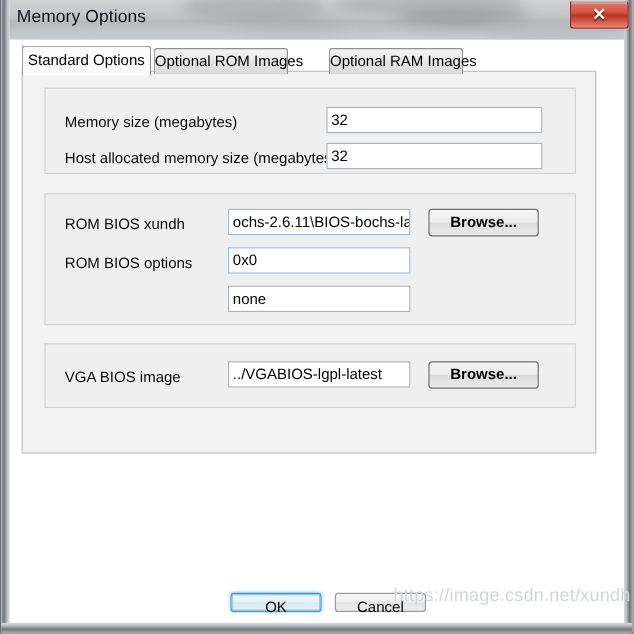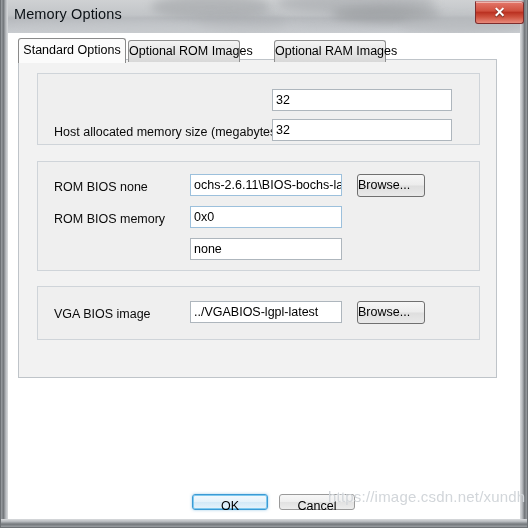--- a/index.html
+++ b/index.html
@@ -189,29 +189,30 @@
     padding: 0 3px;
     line-height: 20px;
     white-space: nowrap;
     overflow: hidden;
   }
   .textbox.focusish { border-color: #9cc0dc; }
 
   .browse-btn {
     position: absolute;
     box-sizing: border-box;
-    width: 68px; height: 23px;
+    width: 92px; height: 23px;
     border: 1px solid #707070;
     border-radius: 3px;
     background: linear-gradient(to bottom,#f6f6f6 0%,#ececec 48%,#dedede 52%,#e9e9e9 100%);
     font-size: 12.5px;
     color: #000;
     line-height: 21px;
-    text-align: left;
+    text-align: center;
     cursor: pointer;
+    font-weight: bold;
   }
 
   
   .dlg-btn {
     position: absolute;
     box-sizing: border-box;
     width: 76px; height: 16px;
     border: 1px solid #9a9a9a;
     border-radius: 3px;
     background: linear-gradient(to bottom,#f7f7f7 0%,#efefef 48%,#e2e2e2 52%,#ededed 100%);
@@ -265,32 +266,33 @@
 
     <div class="tabstrip">
       <div class="tab tab-0 selected">Standard Options</div>
       <div class="tab tab-1">Optional ROM Images</div>
       <div class="tab tab-2">Optional RAM Images</div>
     </div>
 
     <div class="tabpanel">
 
       <div class="groupbox gb-memory">
+        <div class="field-label" style="left:16px; top:20px;">Memory size (megabytes)</div>
         <div class="textbox" style="left:234px; top:15px; width:180px;">32</div>
 
         <div class="field-label" style="left:16px; top:50px;">Host allocated memory size (megabytes)</div>
         <div class="textbox" style="left:234px; top:45px; width:180px;">32</div>
       </div>
 
       <div class="groupbox gb-rom">
-        <div class="field-label" style="left:16px; top:17px;">ROM BIOS none</div>
+        <div class="field-label" style="left:16px; top:17px;">ROM BIOS xundh</div>
         <div class="textbox focusish" style="left:152px; top:12px; width:152px;">ochs-2.6.11\BIOS-bochs-latest</div>
         <div class="browse-btn" style="left:319px; top:12px;">Browse...</div>
 
-        <div class="field-label" style="left:16px; top:49px;">ROM BIOS memory</div>
+        <div class="field-label" style="left:16px; top:49px;">ROM BIOS options</div>
         <div class="textbox focusish" style="left:152px; top:44px; width:152px;">0x0</div>
 
         <div class="textbox" style="left:152px; top:76px; width:152px;">none</div>
       </div>
 
       <div class="groupbox gb-vga">
         <div class="field-label" style="left:16px; top:19px;">VGA BIOS image</div>
         <div class="textbox" style="left:152px; top:14px; width:152px;">../VGABIOS-lgpl-latest</div>
         <div class="browse-btn" style="left:319px; top:14px;">Browse...</div>
       </div>

